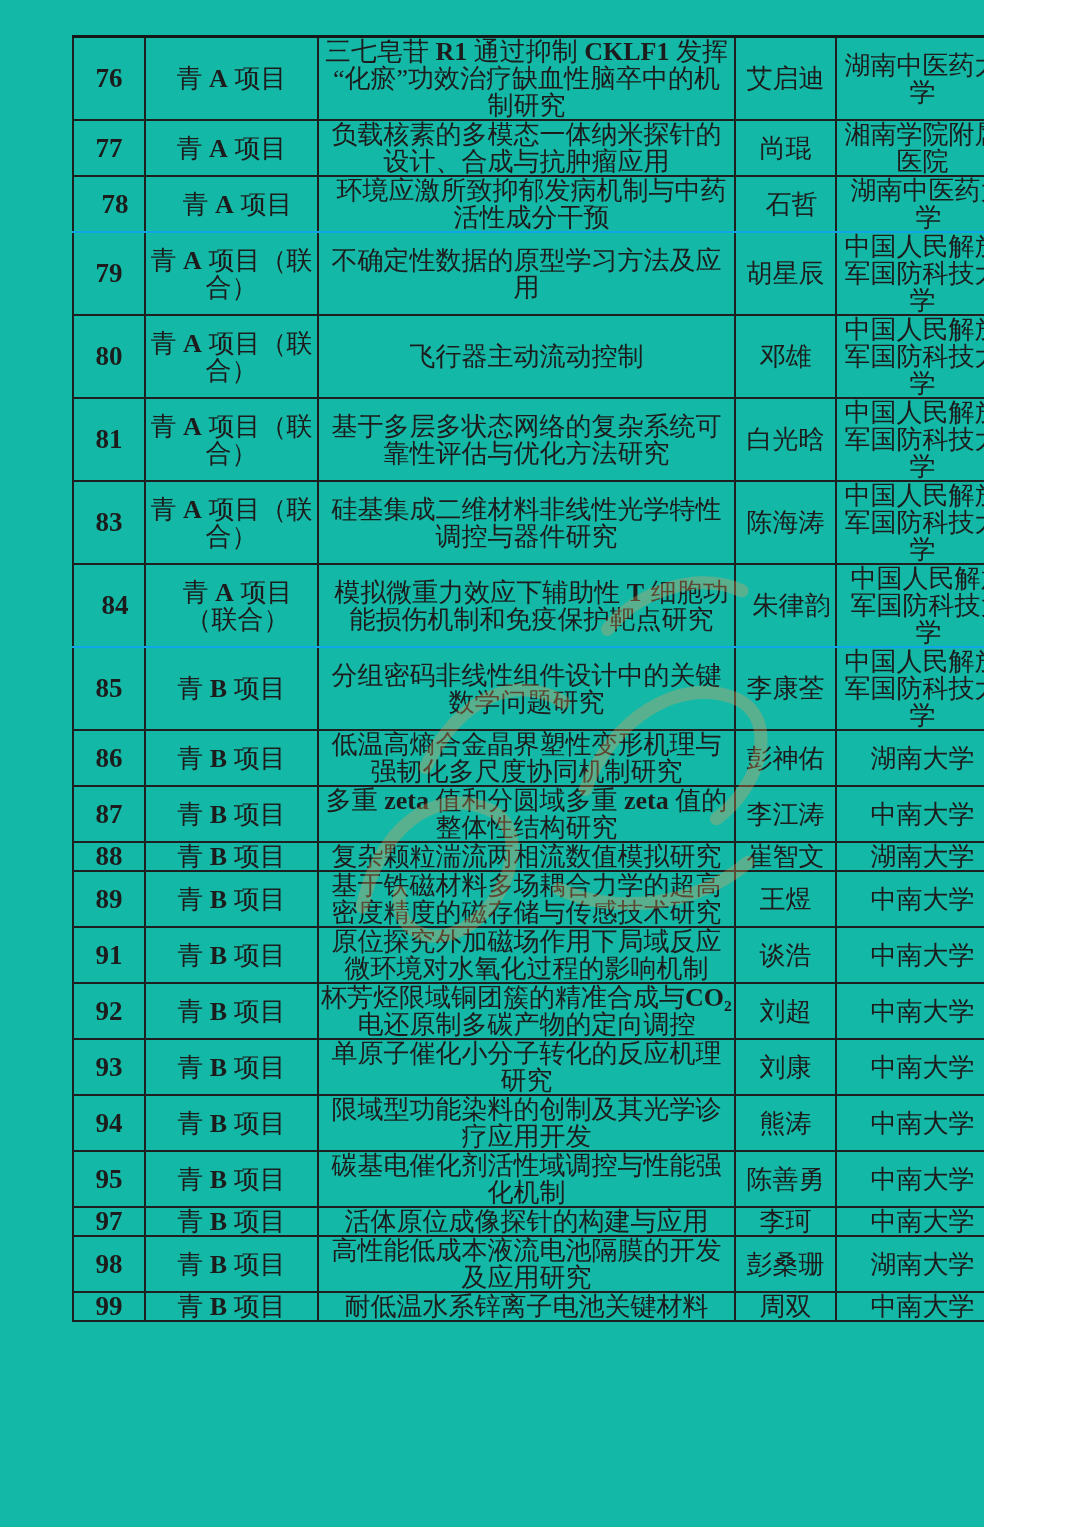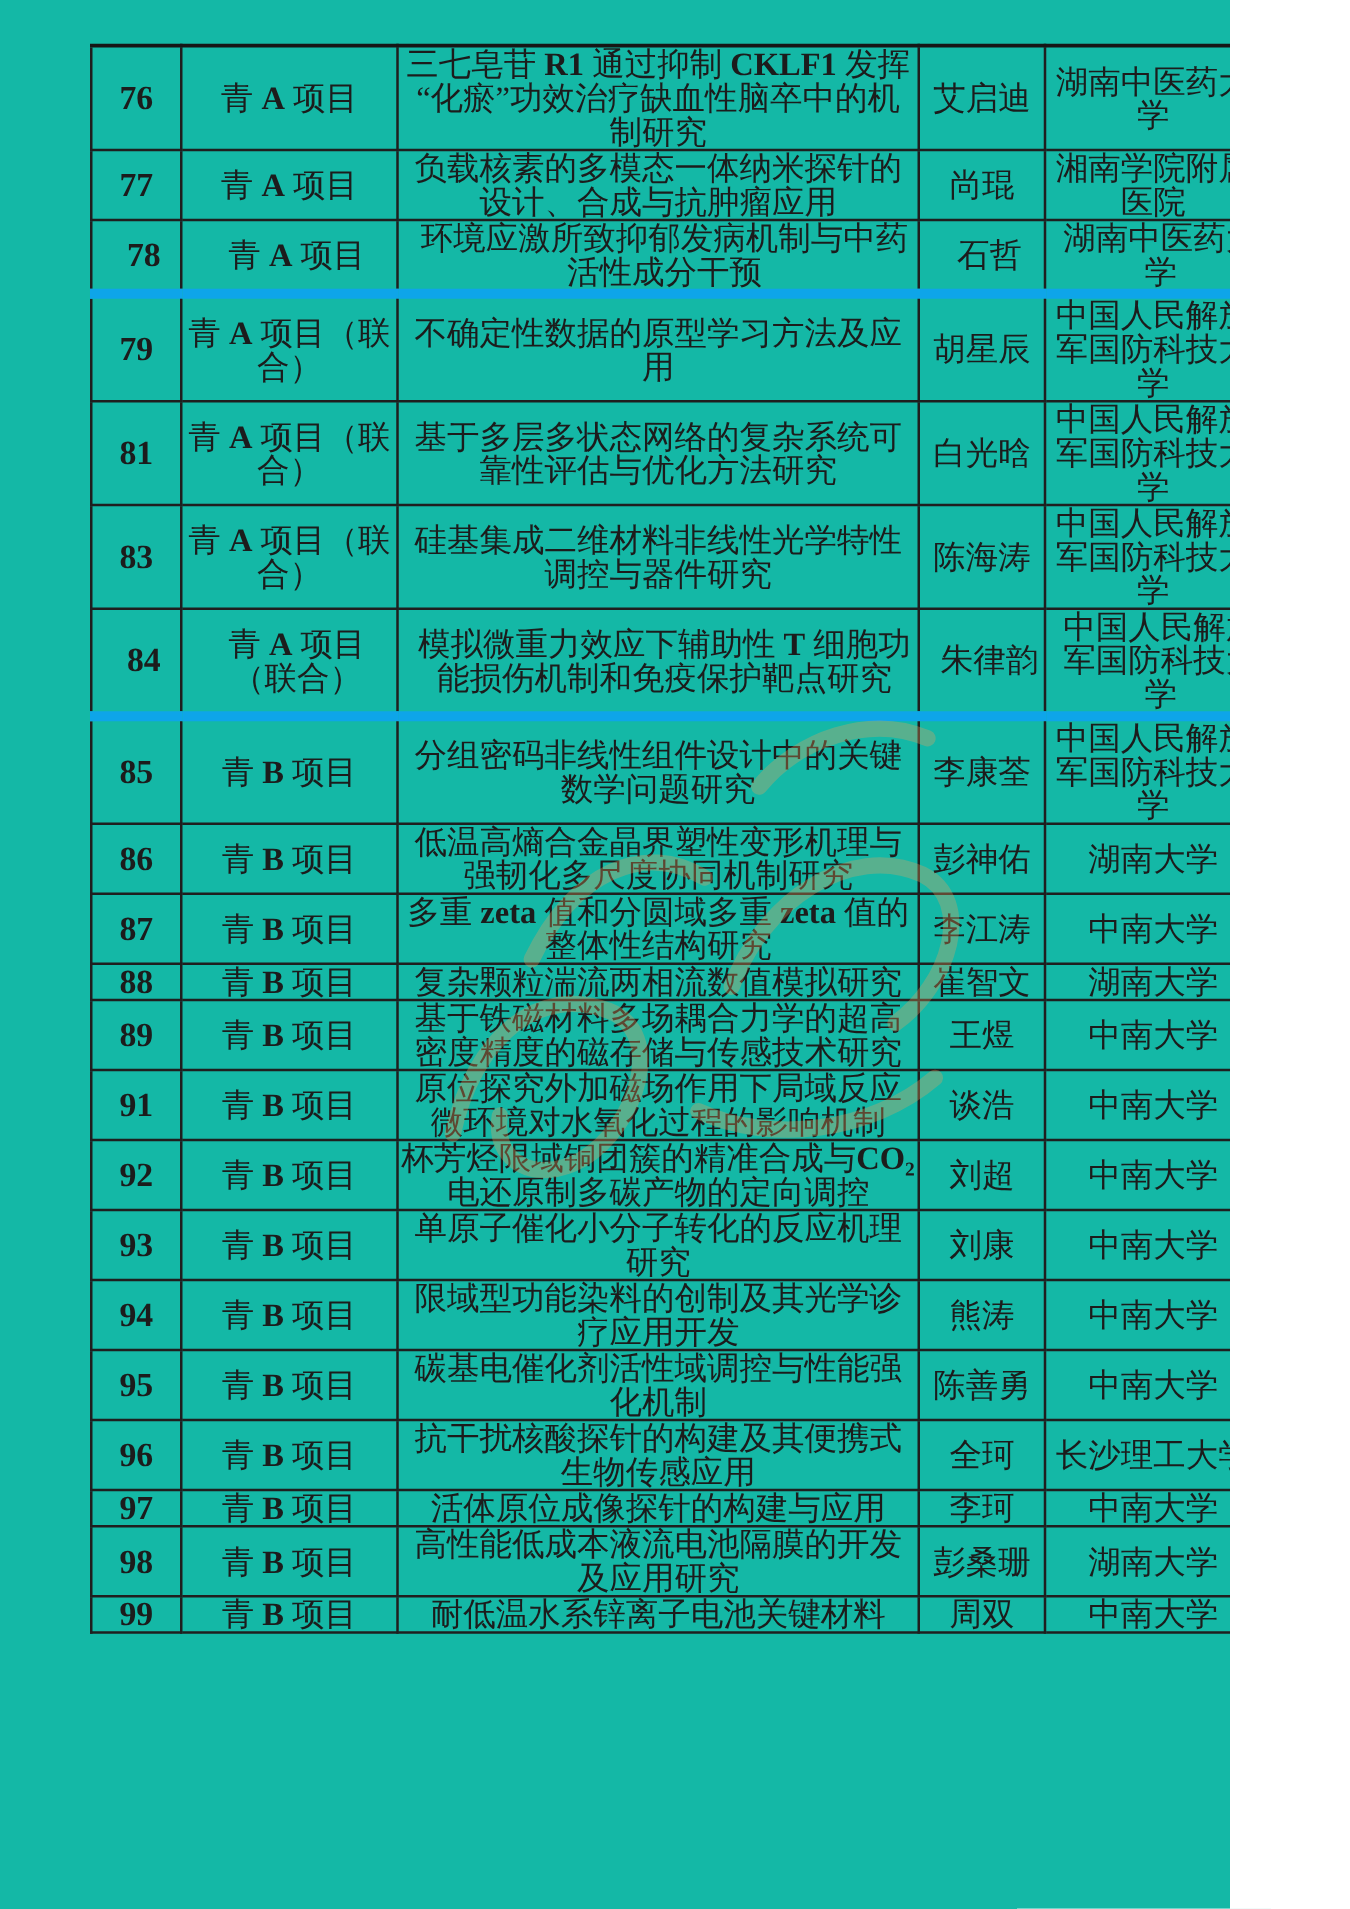--- a/index.html
+++ b/index.html
@@ -39,21 +39,21 @@
     text-align: center;
     vertical-align: middle;
     font-size: 26px;
     line-height: 27px;
     word-break: break-all;
     overflow-wrap: anywhere;
   }
   td.col-no   { font-weight: bold; font-size: 27px; }
   td.col-title{ padding: 0 2px; text-align: center; }
   td b        { font-weight: bold; }
-  tr.section-end td { border-bottom: 8px solid #0ea5e9; padding-left: 12px; }
+  tr.section-end td { border-bottom: 2px solid #0ea5e9; padding-left: 12px; }
 </style>
 </head>
 <body>
 
 <div class="page">
 
   <svg class="watermark" viewBox="0 0 560 430" xmlns="http://www.w3.org/2000/svg" aria-hidden="true">
     <g fill="none" stroke="#e8a25f" stroke-width="13" stroke-linecap="round" stroke-linejoin="round">
       <path d="M55 300 C 90 230, 150 200, 200 235 C 240 263, 200 330, 150 345 C 110 356, 80 330, 95 295"></path>
       <path d="M150 180 C 200 120, 260 110, 300 150"></path>
@@ -94,20 +94,27 @@
           <td class="col-inst">湖南中医药大学</td>
         </tr>
         <tr>
           <td class="col-no">79</td>
           <td class="col-type">青 <b>A</b> 项目（联合）</td>
           <td class="col-title">不确定性数据的原型学习方法及应用</td>
           <td class="col-name">胡星辰</td>
           <td class="col-inst">中国人民解放军国防科技大学</td>
         </tr>
         <tr>
+          <td class="col-no">80</td>
+          <td class="col-type">青 <b>A</b> 项目（联合）</td>
+          <td class="col-title">飞行器主动流动控制</td>
+          <td class="col-name">邓雄</td>
+          <td class="col-inst">中国人民解放军国防科技大学</td>
+        </tr>
+        <tr>
           <td class="col-no">81</td>
           <td class="col-type">青 <b>A</b> 项目（联合）</td>
           <td class="col-title">基于多层多状态网络的复杂系统可靠性评估与优化方法研究</td>
           <td class="col-name">白光晗</td>
           <td class="col-inst">中国人民解放军国防科技大学</td>
         </tr>
         <tr>
           <td class="col-no">83</td>
           <td class="col-type">青 <b>A</b> 项目（联合）</td>
           <td class="col-title">硅基集成二维材料非线性光学特性调控与器件研究</td>
@@ -185,27 +192,20 @@
           <td class="col-inst">中南大学</td>
         </tr>
         <tr>
           <td class="col-no">95</td>
           <td class="col-type">青 <b>B</b> 项目</td>
           <td class="col-title">碳基电催化剂活性域调控与性能强化机制</td>
           <td class="col-name">陈善勇</td>
           <td class="col-inst">中南大学</td>
         </tr>
         <tr>
-          <td class="col-no">96</td>
-          <td class="col-type">青 <b>B</b> 项目</td>
-          <td class="col-title">抗干扰核酸探针的构建及其便携式生物传感应用</td>
-          <td class="col-name">全珂</td>
-          <td class="col-inst">长沙理工大学</td>
-        </tr>
-        <tr>
           <td class="col-no">97</td>
           <td class="col-type">青 <b>B</b> 项目</td>
           <td class="col-title">活体原位成像探针的构建与应用</td>
           <td class="col-name">李珂</td>
           <td class="col-inst">中南大学</td>
         </tr>
         <tr>
           <td class="col-no">98</td>
           <td class="col-type">青 <b>B</b> 项目</td>
           <td class="col-title">高性能低成本液流电池隔膜的开发及应用研究</td>

